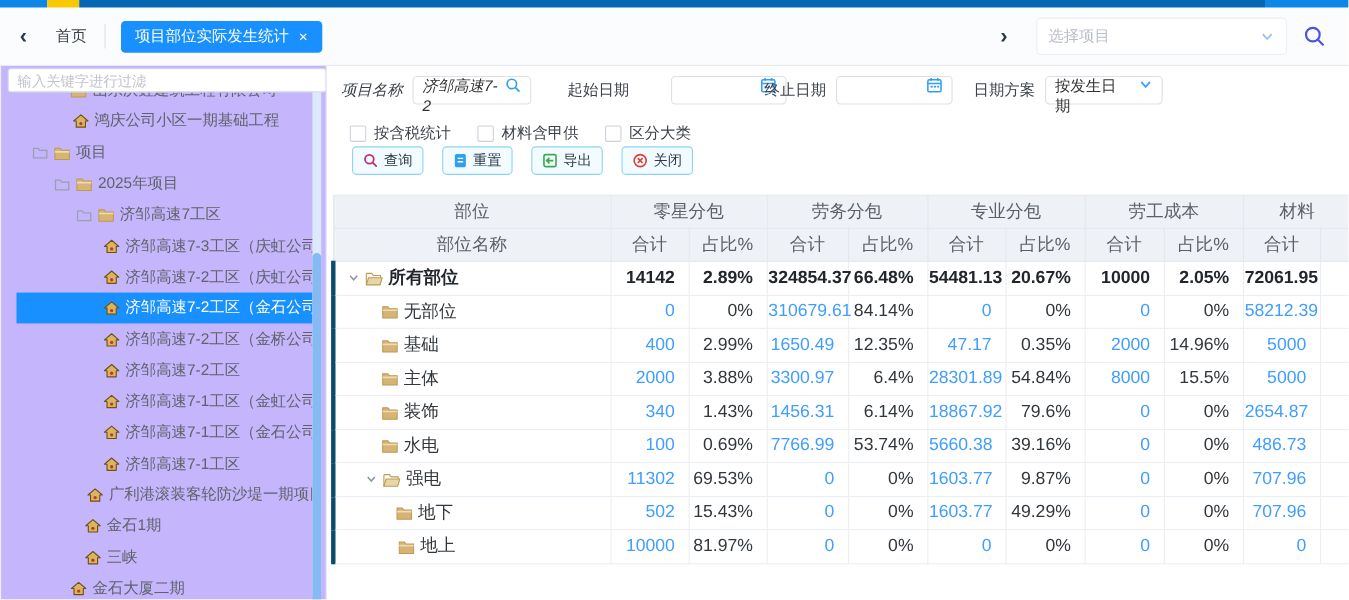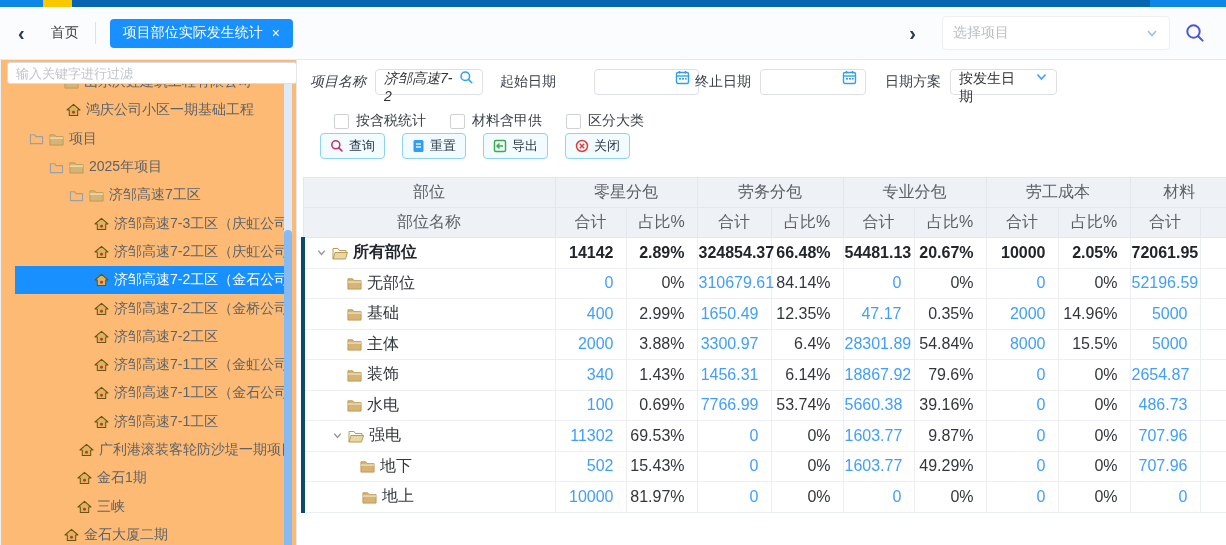--- a/index.html
+++ b/index.html
@@ -20,41 +20,41 @@
   .tab-divider{width:1px;height:22px;background:#dde1e7;}
   .active-tab{background:#1890ff;color:#fff;border-radius:4px;height:29px;padding:0 13px;
               display:flex;align-items:center;font-size:14px;margin-left:14px;cursor:pointer;}
   .active-tab .close{margin-left:9px;font-size:14px;cursor:pointer;}
   .spacer{flex:1;}
   .proj-select{width:228px;height:34px;background:#fff;border:1px solid #edeff3;border-radius:4px;
                display:flex;align-items:center;padding:0 10px;box-sizing:border-box;margin-left:14px;}
   .proj-select .ph{color:#b9bec7;font-size:14px;flex:1;}
   .hdr-search{margin:0 20px 0 14px;cursor:pointer;display:flex;align-items:center;}
   
-  .sidebar{position:absolute;top:60px;left:0;width:297px;bottom:0;background:#fdba74;box-sizing:border-box;
+  .sidebar{position:absolute;top:60px;left:0;width:297px;bottom:0;background:#c4b5fd;box-sizing:border-box;
            border-right:1px solid #e4e7ed;border-left:1px solid #eef0f3;overflow:hidden;}
   .filter-input{position:absolute;top:2px;left:6px;width:272px;height:20px;border:1px solid #d8dce4;
                 border-radius:3px;padding:0 8px;font-size:13px;color:#606266;background:#fff;z-index:2;
                 font-family:"Liberation Sans",sans-serif;outline:none;}
   .filter-input::placeholder{color:#c0c4cc;}
   .tree{position:absolute;top:24px;left:0;right:10px;bottom:0;overflow:hidden;}
   .tree-row{display:flex;align-items:center;height:28.3px;margin-left:14px;font-size:14px;
             color:#5f6368;white-space:nowrap;cursor:pointer;box-sizing:border-box;}
   .tree-row.selected{background:#1890ff;color:#fff;}
   .tree-row .ic{display:inline-flex;margin-right:5px;flex:none;}
   .sb-track{position:absolute;right:4px;top:14px;bottom:0;width:8px;background:#ddeafc;border-radius:4px;}
   .sb-thumb{position:absolute;left:0;right:0;top:156px;bottom:-4px;background:#85bbf2;border-radius:4px;cursor:pointer;}
   
   .main{position:absolute;top:60px;left:297px;right:0;bottom:0;background:#fff;overflow:hidden;}
   .field{position:absolute;top:8px;height:28px;display:flex;align-items:center;}
   .field .lbl{font-size:14px;color:#3c414a;margin-right:9px;}
   .tbox{height:26px;border:1px solid #dcdfe6;border-radius:4px;background:#fff;display:flex;
         align-items:flex-start;box-sizing:border-box;padding:0 8px;font-size:14px;color:#303133;}
   .tbox .ricon{margin-left:auto;display:flex;align-items:center;}
-  .cb-row{position:absolute;top:52px;left:21px;display:flex;align-items:center;height:18px;margin-left:16px;}
+  .cb-row{position:absolute;top:52px;left:21px;display:flex;align-items:center;height:18px;}
   .cb-item{display:flex;align-items:center;margin-right:24px;cursor:pointer;}
   .cbx{width:13px;height:13px;border:1px solid #ccd1da;border-radius:2px;background:#fff;margin-right:7px;flex:none;}
   .cbl{font-size:14px;color:#3c414a;}
   .toolbar{position:absolute;top:73px;left:23px;display:flex;align-items:center;}
   .btn{height:26px;border:1px solid #8fd3f2;border-radius:4px;background:#f2fbff;color:#2b3a4a;
        font-size:13px;display:flex;align-items:center;padding:0 9px;margin-right:17px;cursor:pointer;
        font-family:"Liberation Sans",sans-serif;}
   .btn .ic{display:inline-flex;margin-right:5px;}
   
   .data-table{position:absolute;top:117px;left:4px;}
@@ -293,21 +293,21 @@
       <span>济邹高速7-2</span>
       <span class="ricon">
         <svg width="15" height="15" viewBox="0 0 15 15">
             <circle cx="6.3" cy="6.3" r="4.3" fill="none" stroke="#2e9ff2" stroke-width="1.5"></circle>
             <line x1="9.6" y1="9.6" x2="12.8" y2="12.8" stroke="#2e9ff2" stroke-width="1.5" stroke-linecap="round"></line>
           </svg>
       </span>
     </span>
   </div>
 
-  <div class="field" style="left:203px;gap:29px;">
+  <div class="field" style="left:219px;gap:29px;">
     <span class="lbl">起始日期</span>
     <span class="tbox" style="width:105px;">
       <span></span>
       <span class="ricon">
         <svg width="15" height="15" viewBox="0 0 15 15">
             <rect x="1.5" y="2.5" width="12" height="11" rx="1.5" fill="none" stroke="#2e9ff2" stroke-width="1.4"></rect>
             <line x1="1.5" y1="6" x2="13.5" y2="6" stroke="#2e9ff2" stroke-width="1.4"></line>
             <line x1="4.5" y1="1" x2="4.5" y2="3.5" stroke="#2e9ff2" stroke-width="1.4"></line>
             <line x1="10.5" y1="1" x2="10.5" y2="3.5" stroke="#2e9ff2" stroke-width="1.4"></line>
             <rect x="4" y="8" width="2" height="1.6" fill="#2e9ff2"></rect>
@@ -483,21 +483,21 @@
               </span>
             </td>
             <td class="num val">0</td>
             <td class="num pct">0%</td>
             <td class="num val">310679.61</td>
             <td class="num pct">84.14%</td>
             <td class="num val">0</td>
             <td class="num pct">0%</td>
             <td class="num val">0</td>
             <td class="num pct">0%</td>
-            <td class="num val">52196.59</td>
+            <td class="num val">58212.39</td>
             <td></td>
           </tr>
           <tr>
             <td>
               <span class="name-cell" style="padding-left:41px">
                 <span class="ic">
                   <svg width="15" height="14" viewBox="0 0 16 14">
                     <path d="M1 2.5 h5 l1.5 2 H15 v9 H1 z" fill="#d7b376" stroke="#bd9a53" stroke-width="1"></path>
                     <path d="M1 6 h14" stroke="#eadcb4" stroke-width="1.6"></path>
                   </svg>

